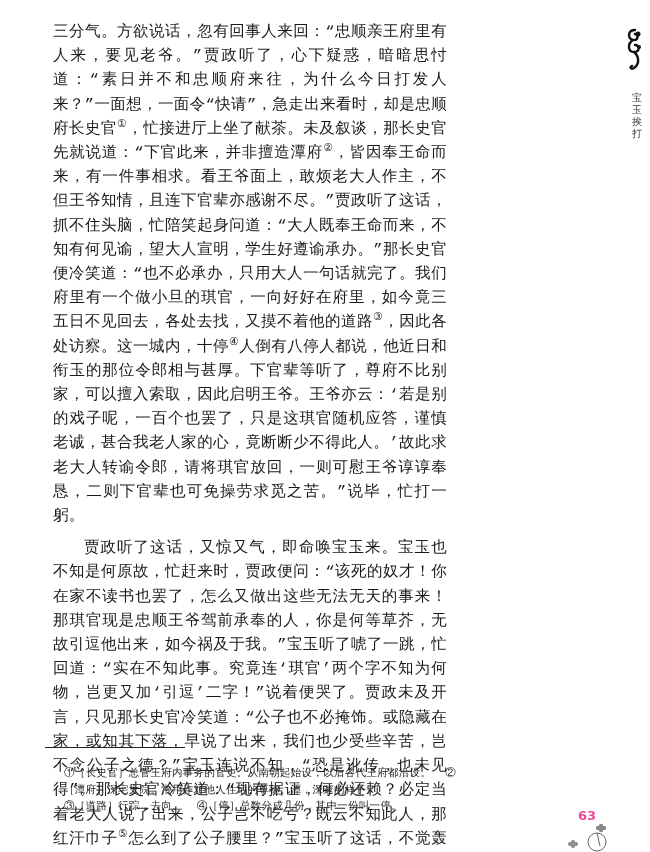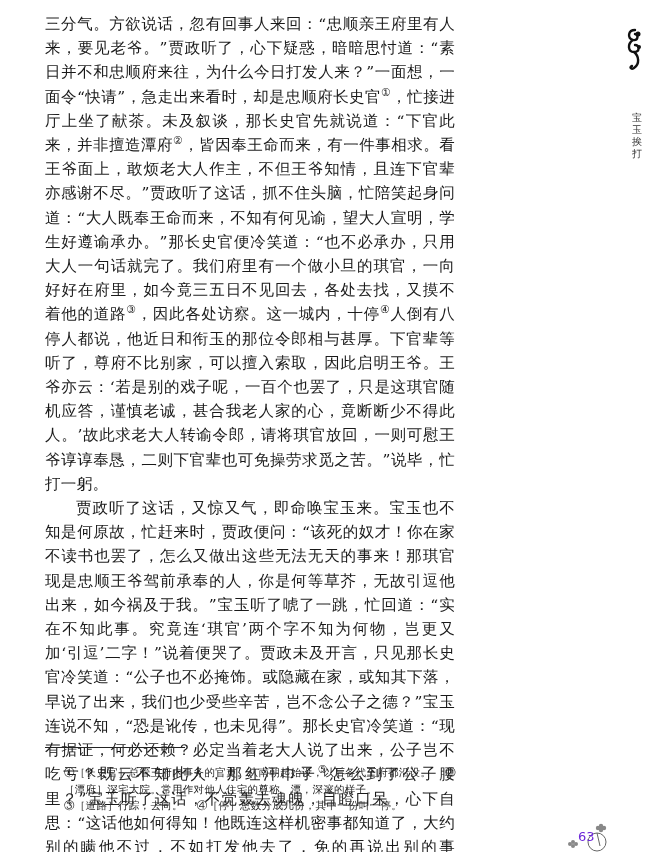--- a/index.html
+++ b/index.html
@@ -6,45 +6,45 @@
     body {
       width: 650px; height: 852px; position: relative; overflow: hidden;
       font-family: "DejaVu Serif", "Liberation Serif", serif;
       color: #1a1a1a;
     }
     .body-text {
       position: absolute; left: 45px; top: 12px; width: 410px;
       font-size: 15.5px; line-height: 24.2px; letter-spacing: 0.35px;
       text-align: justify;
     }
-    .body-text p { margin: 0; }
+    .body-text p { margin: 8px; font-family: Liberation Mono, monospace; }
     .body-text p.indent { text-indent: 2em; }
     .body-text sup, .notes sup { font-size: 0.7em; line-height: 0; }
     .rule {
       position: absolute; left: 45px; top: 747px; width: 140px; height: 0;
       border-top: 1px solid #222;
     }
     .notes {
       position: absolute; left: 64px; top: 764px; width: 405px;
       font-size: 10.5px; line-height: 16.5px; letter-spacing: 0.3px; color: #222;
     }
     .notes span { white-space: nowrap; }
     .notes .gap { display: inline-block; width: 14px; }
     .side-ornament {
       position: absolute; left: 624px; top: 26px; width: 22px; height: 46px;
     }
     .side-title {
-      position: absolute; left: 632px; top: 112px; width: 12px;
+      position: absolute; left: 632px; top: 92px; width: 12px;
       font-family: "DejaVu Sans", "Liberation Sans", sans-serif;
       font-size: 10px; line-height: 12px; color: #333; word-break: break-all;
     }
     .page-number {
-      position: absolute; left: 578px; top: 829px;
+      position: absolute; left: 578px; top: 808px;
       font-family: "DejaVu Sans", "Liberation Sans", sans-serif;
-      font-size: 13px; font-weight: normal; color: #6d28d9;
+      font-size: 13px; font-weight: bold; color: #ec4899;
     }
     .page-ornament {
       position: absolute; left: 565px; top: 820px; width: 60px; height: 32px;
     }
   </style>
 </head>
 <body>
 
 <div class="side-ornament">
   <svg width="22" height="46" viewBox="0 0 22 46">

